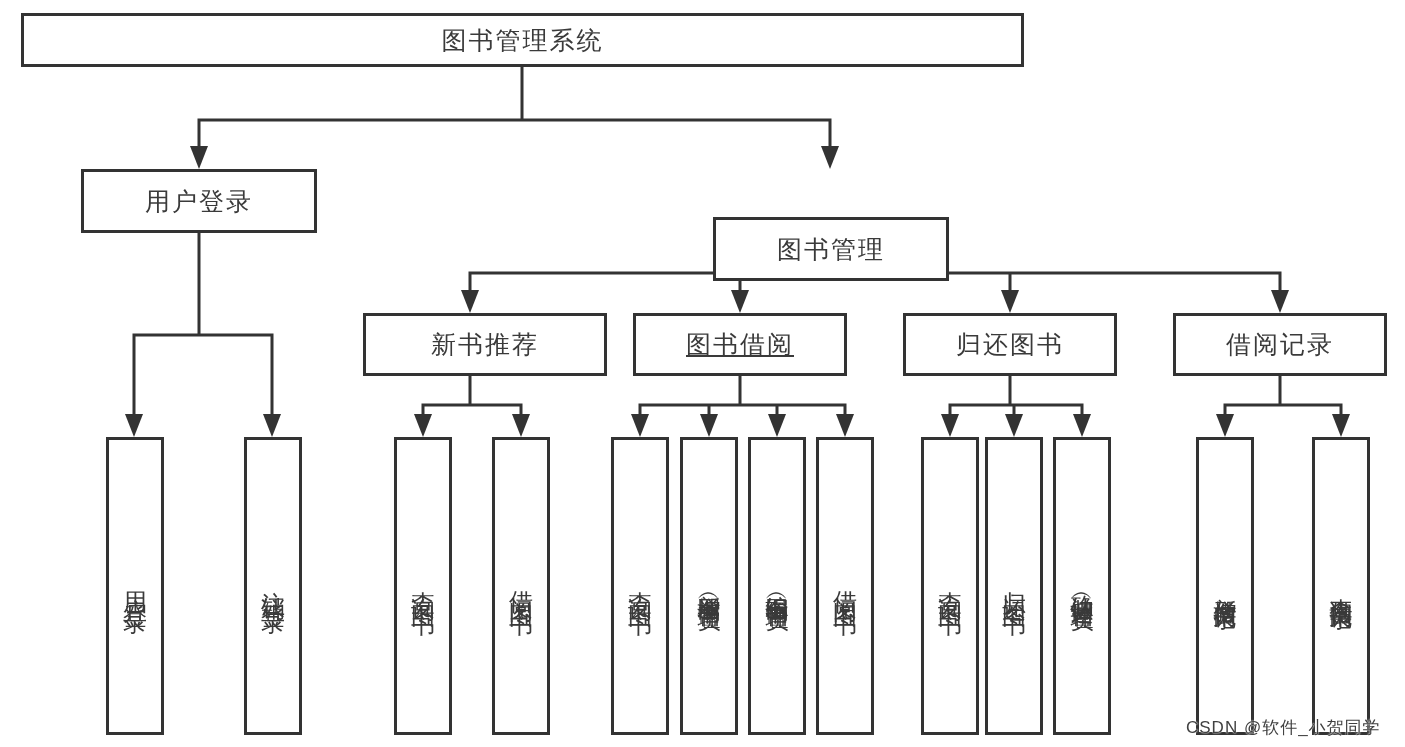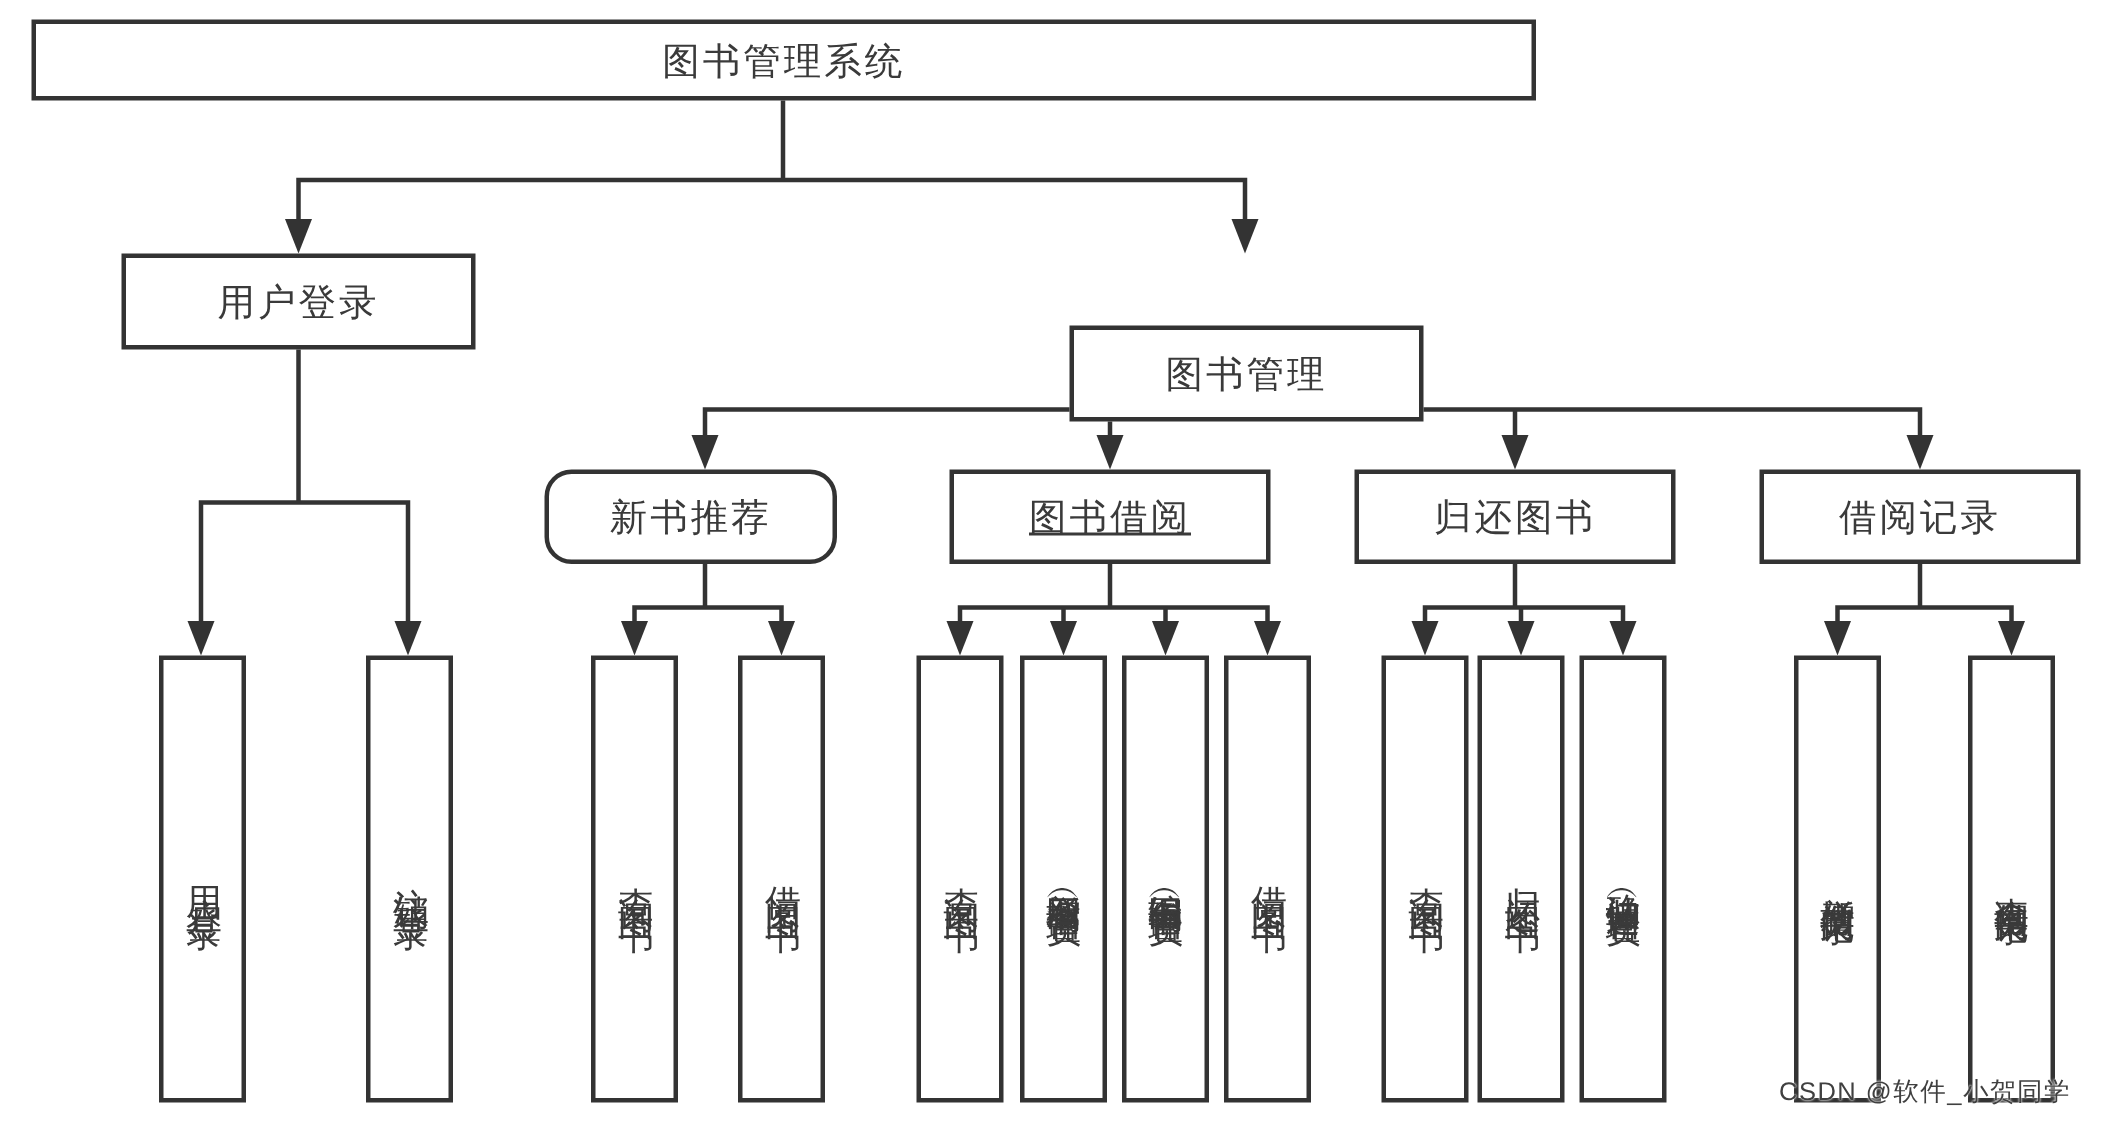--- a/index.html
+++ b/index.html
@@ -92,21 +92,21 @@
     <span>图书管理系统</span>
   </div>
 
   <div class="node hnode" style="left:81px;top:169px;width:236px;height:64px;">
     <span>用户登录</span>
   </div>
   <div class="node hnode" style="left:713px;top:169px;width:236px;height:64px;margin-top:48px;">
     <span>图书管理</span>
   </div>
 
-  <div class="node hnode" style="left:363px;top:313px;width:195px;height:63px;border-radius:18px;">
+  <div class="node hnode" style="left:363px;top:313px;width:244px;height:63px;">
     <span>新书推荐</span>
   </div>
   <div class="node hnode" style="left:633px;top:313px;width:214px;height:63px;text-decoration:underline;">
     <span>图书借阅</span>
   </div>
   <div class="node hnode" style="left:903px;top:313px;width:214px;height:63px;">
     <span>归还图书</span>
   </div>
   <div class="node hnode" style="left:1173px;top:313px;width:214px;height:63px;">
     <span>借阅记录</span>

